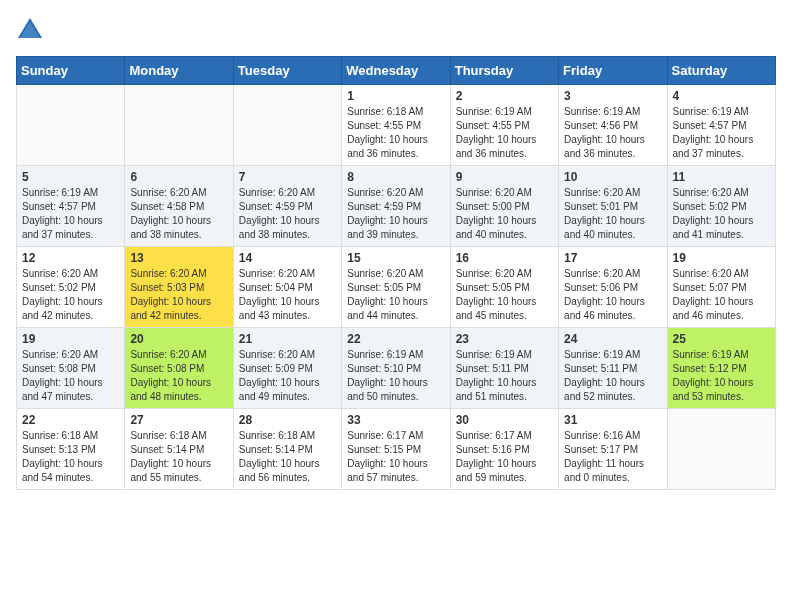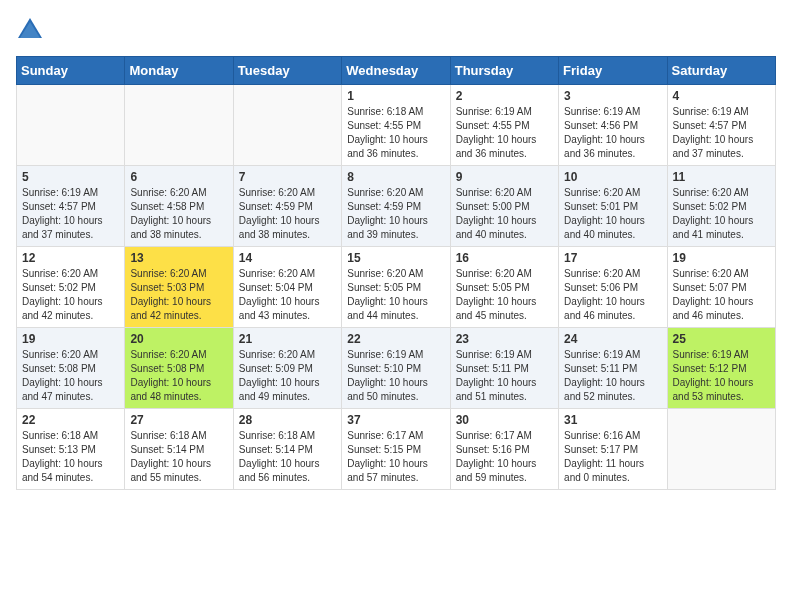--- a/index.html
+++ b/index.html
@@ -334,21 +334,21 @@
 and 55 minutes.</div>
         </td>
         <td style="background: rgb(255, 255, 255);">
           <span class="day-number">28</span>
           <div class="day-info" style="white-space: pre-line;">Sunrise: 6:18 AM
 Sunset: 5:14 PM
 Daylight: 10 hours
 and 56 minutes.</div>
         </td>
         <td style="background: rgb(255, 255, 255);">
-          <span class="day-number">37</span>
+          <span class="day-number">33</span>
           <div class="day-info" style="white-space: pre-line;">Sunrise: 6:17 AM
 Sunset: 5:15 PM
 Daylight: 10 hours
 and 57 minutes.</div>
         </td>
         <td style="background: rgb(255, 255, 255);">
           <span class="day-number">30</span>
           <div class="day-info" style="white-space: pre-line;">Sunrise: 6:17 AM
 Sunset: 5:16 PM
 Daylight: 10 hours

